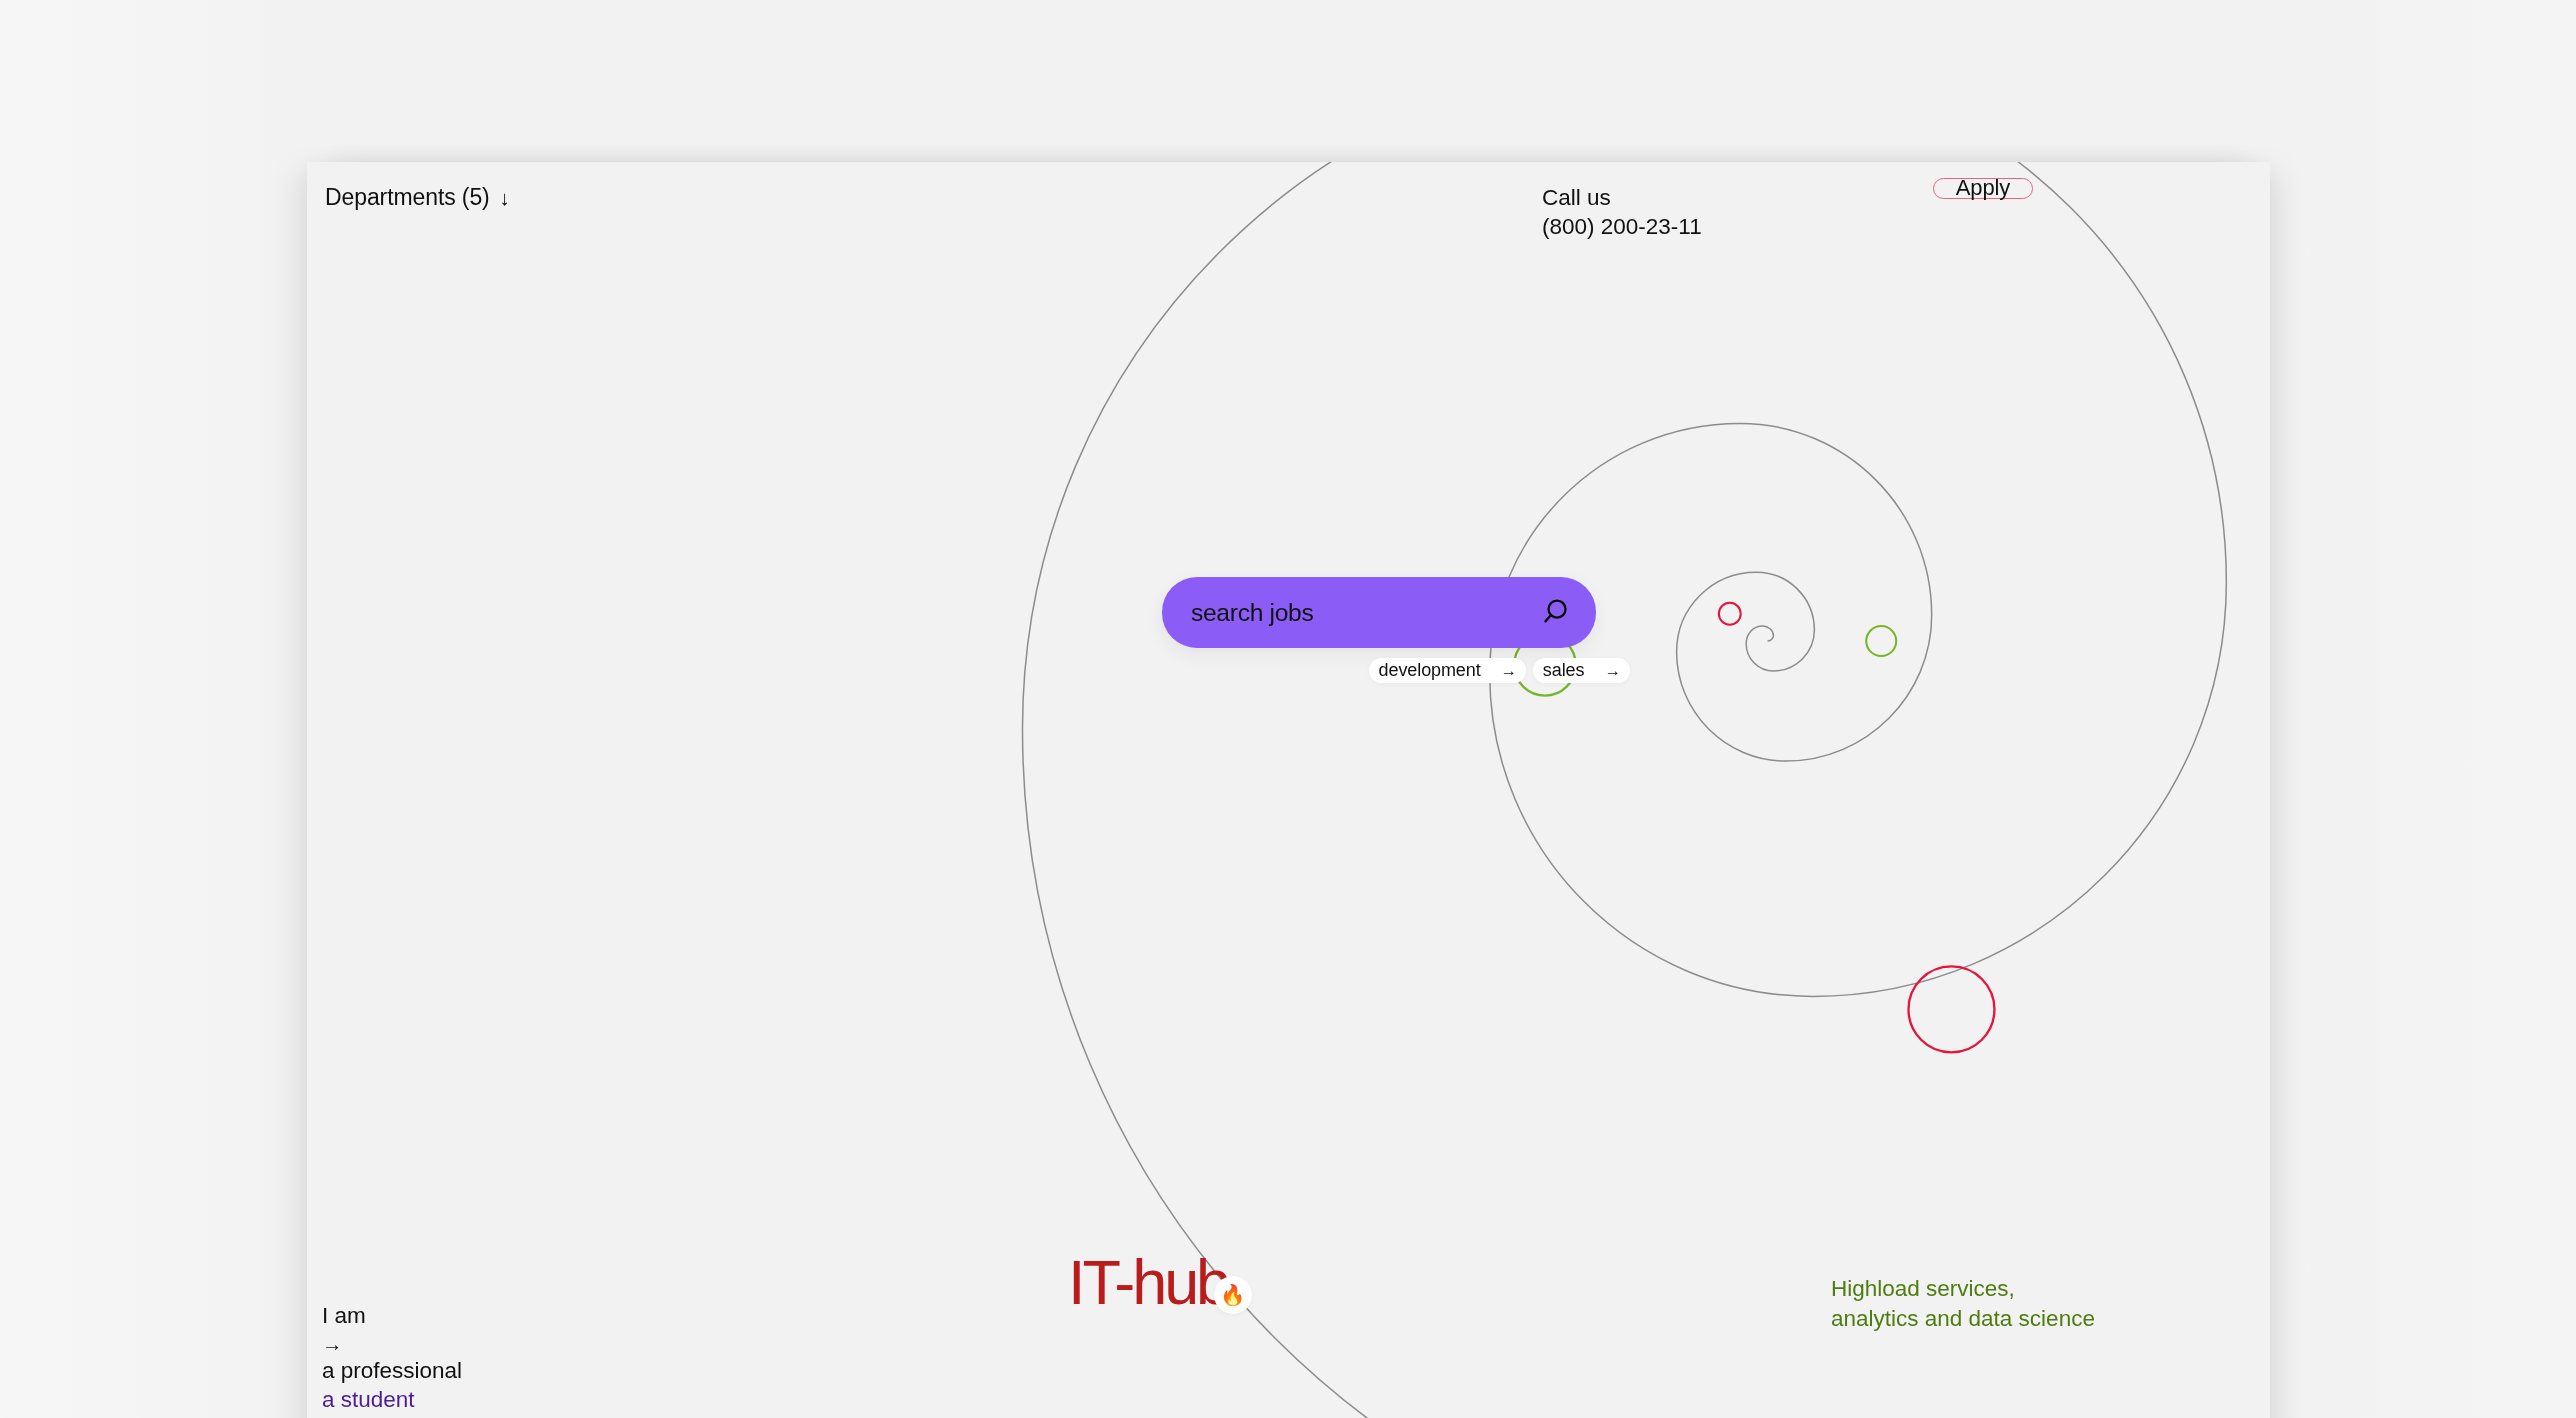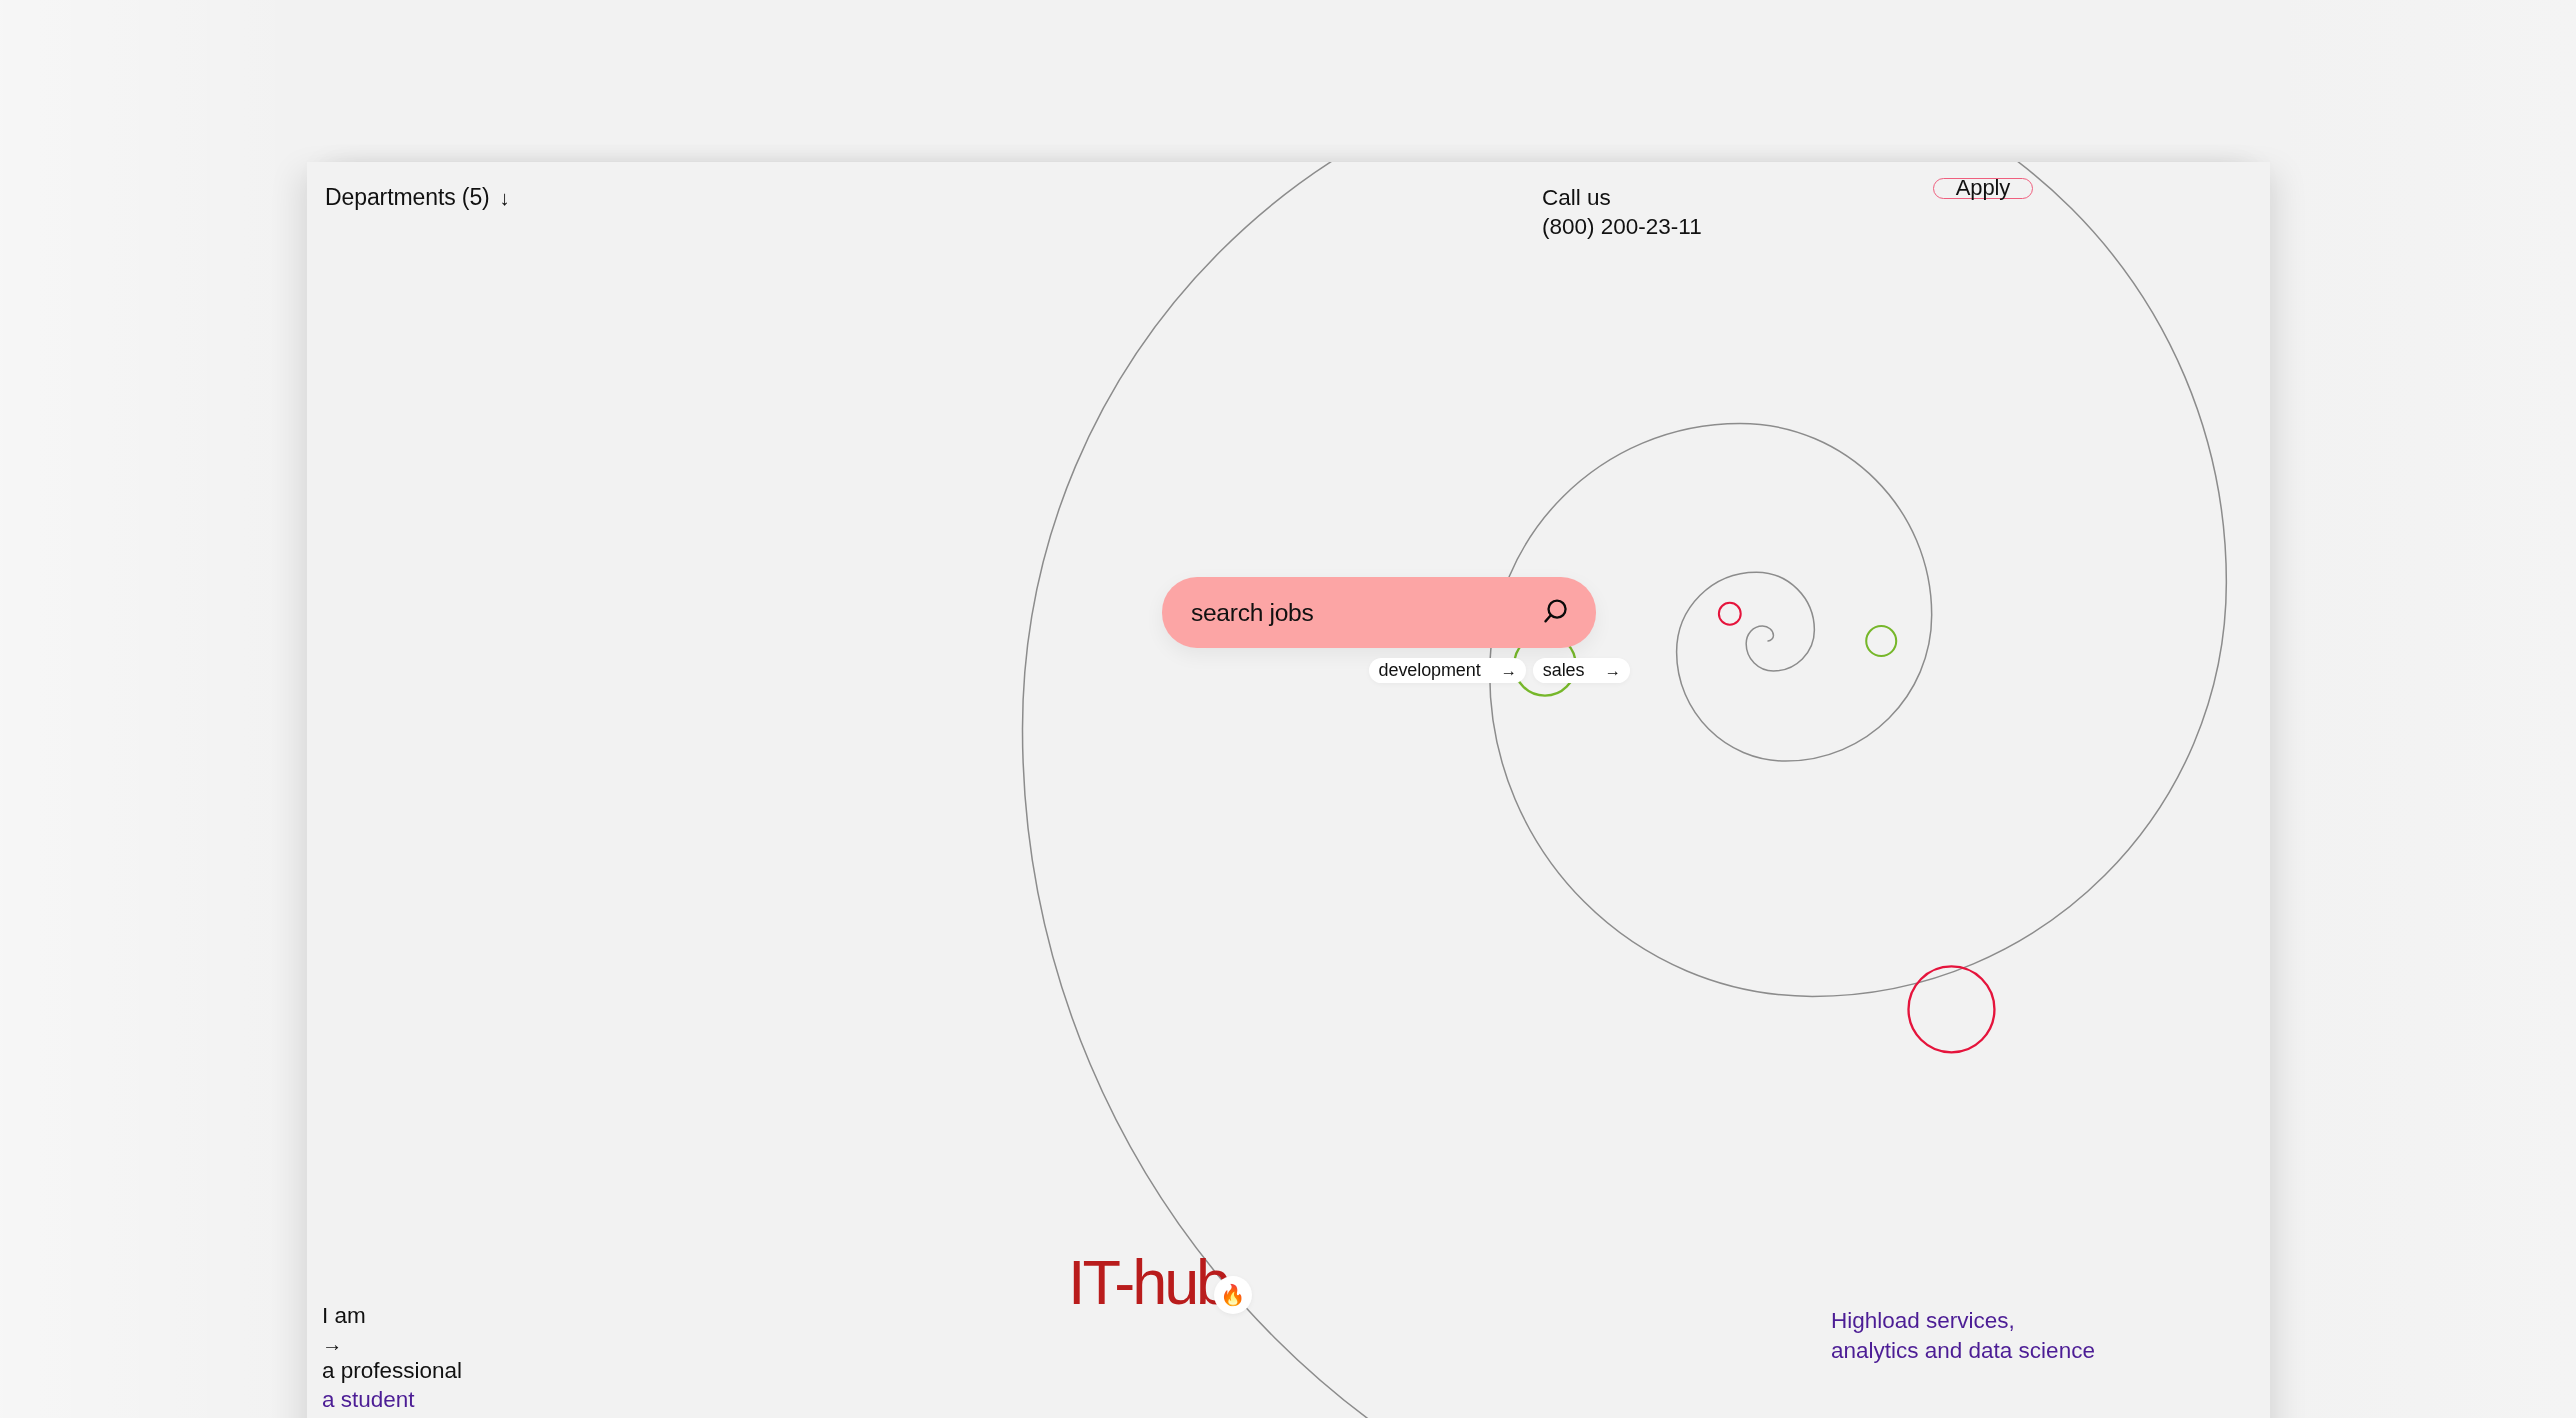--- a/index.html
+++ b/index.html
@@ -131,21 +131,21 @@
   #search-wrap {
     position: absolute;
     left: 855px;
     top: 415px;
     width: 434px;
   }
   #search-box {
     position: relative;
     width: 434px;
     height: 71px;
-    background: #fca5a5;
+    background: #8b5cf6;
     border-radius: 35px;
     box-shadow: 0 6.8px 20.5px rgba(0,0,0,0.06);
     display: flex;
     align-items: center;
   }
   #search-input {
     border: none;
     outline: none;
     background: transparent;
     font-family: "Liberation Sans", sans-serif;
@@ -236,24 +236,24 @@
     font-size: 20.5px;
     margin-left: -13.6px;
     margin-top: -8.2px;
     letter-spacing: 0;
     box-shadow: 0 1.4px 5.5px rgba(0,0,0,0.05);
   }
 
   #tagline {
     position: absolute;
     left: 1524px;
-    top: 1144px;
+    top: 1112px;
     font-size: 22.5px;
     line-height: 1.33;
-    color: #4c1d95;
+    color: #4d7c0f;
   }
   #tagline span { display: block; }
 </style>
 </head>
 <body>
 
 <div id="viewport">
   <div id="backdrop-shade"></div>
 
   <div id="card">

